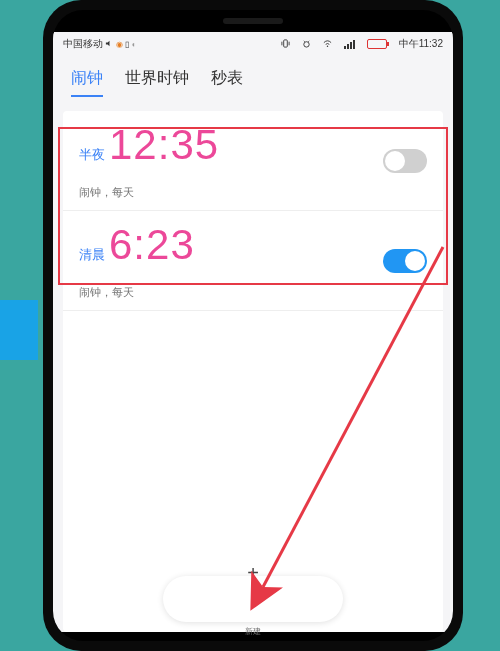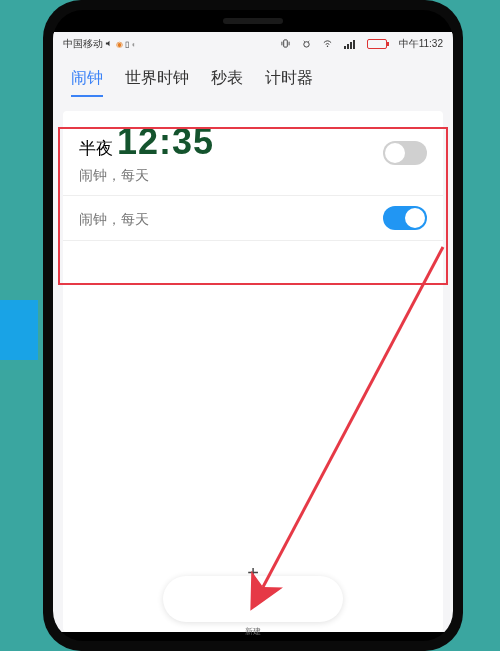--- a/index.html
+++ b/index.html
@@ -91,23 +91,23 @@
       pointer-events: none;
     }
     .alarm-row {
       display: flex;
       align-items: center;
       padding: 10px 16px;
       border-bottom: 1px solid #eee;
     }
     .alarm-left { flex: 1; }
     .time-line { display: flex; align-items: baseline; gap: 4px; }
-    .period { font-size: 17px; color: #000000; }
-    .time-big { font-size: 36px; font-weight: 700; color: #14532d; letter-spacing: 1px; }
-    .alarm-sub { font-size: 14px; color: #777; margin-top: 4px; }
+    .period { font-size: 13px; color: #3b82f6; }
+    .time-big { font-size: 42px; font-weight: 400; color: #ec4899; letter-spacing: 1px; }
+    .alarm-sub { font-size: 11px; color: #777; margin-top: 16px; }
     .toggle {
       width: 44px;
       height: 24px;
       border-radius: 12px;
       position: relative;
     }
     .toggle.off { background: #d0d0d0; }
     .toggle.on { background: #2196f3; }
     .knob {
       position: absolute;
@@ -220,38 +220,41 @@
           </div>
           <div class="battery"></div>
           <span>中午11:32</span>
         </div>
       </div>
 
       <div class="tabs">
         <div class="tab active">闹钟</div>
         <div class="tab">世界时钟</div>
         <div class="tab">秒表</div>
-        <div class="tab">计时器</div>
       </div>
 
       <div class="content">
         <div class="alarm-row">
           <div class="alarm-left">
             <div class="time-line">
               <span class="period">半夜</span>
               <span class="time-big">12:35</span>
             </div>
             <div class="alarm-sub">闹钟，每天</div>
           </div>
           <div class="toggle off">
             <div class="knob"></div>
           </div>
         </div>
         <div class="alarm-row">
           <div class="alarm-left">
+            <div class="time-line">
+              <span class="period">清晨</span>
+              <span class="time-big">6:23</span>
+            </div>
             <div class="alarm-sub">闹钟，每天</div>
           </div>
           <div class="toggle on">
             <div class="knob"></div>
           </div>
         </div>
       </div>
 
       <div class="bottom-bar">
         <div class="bottom-btn">

